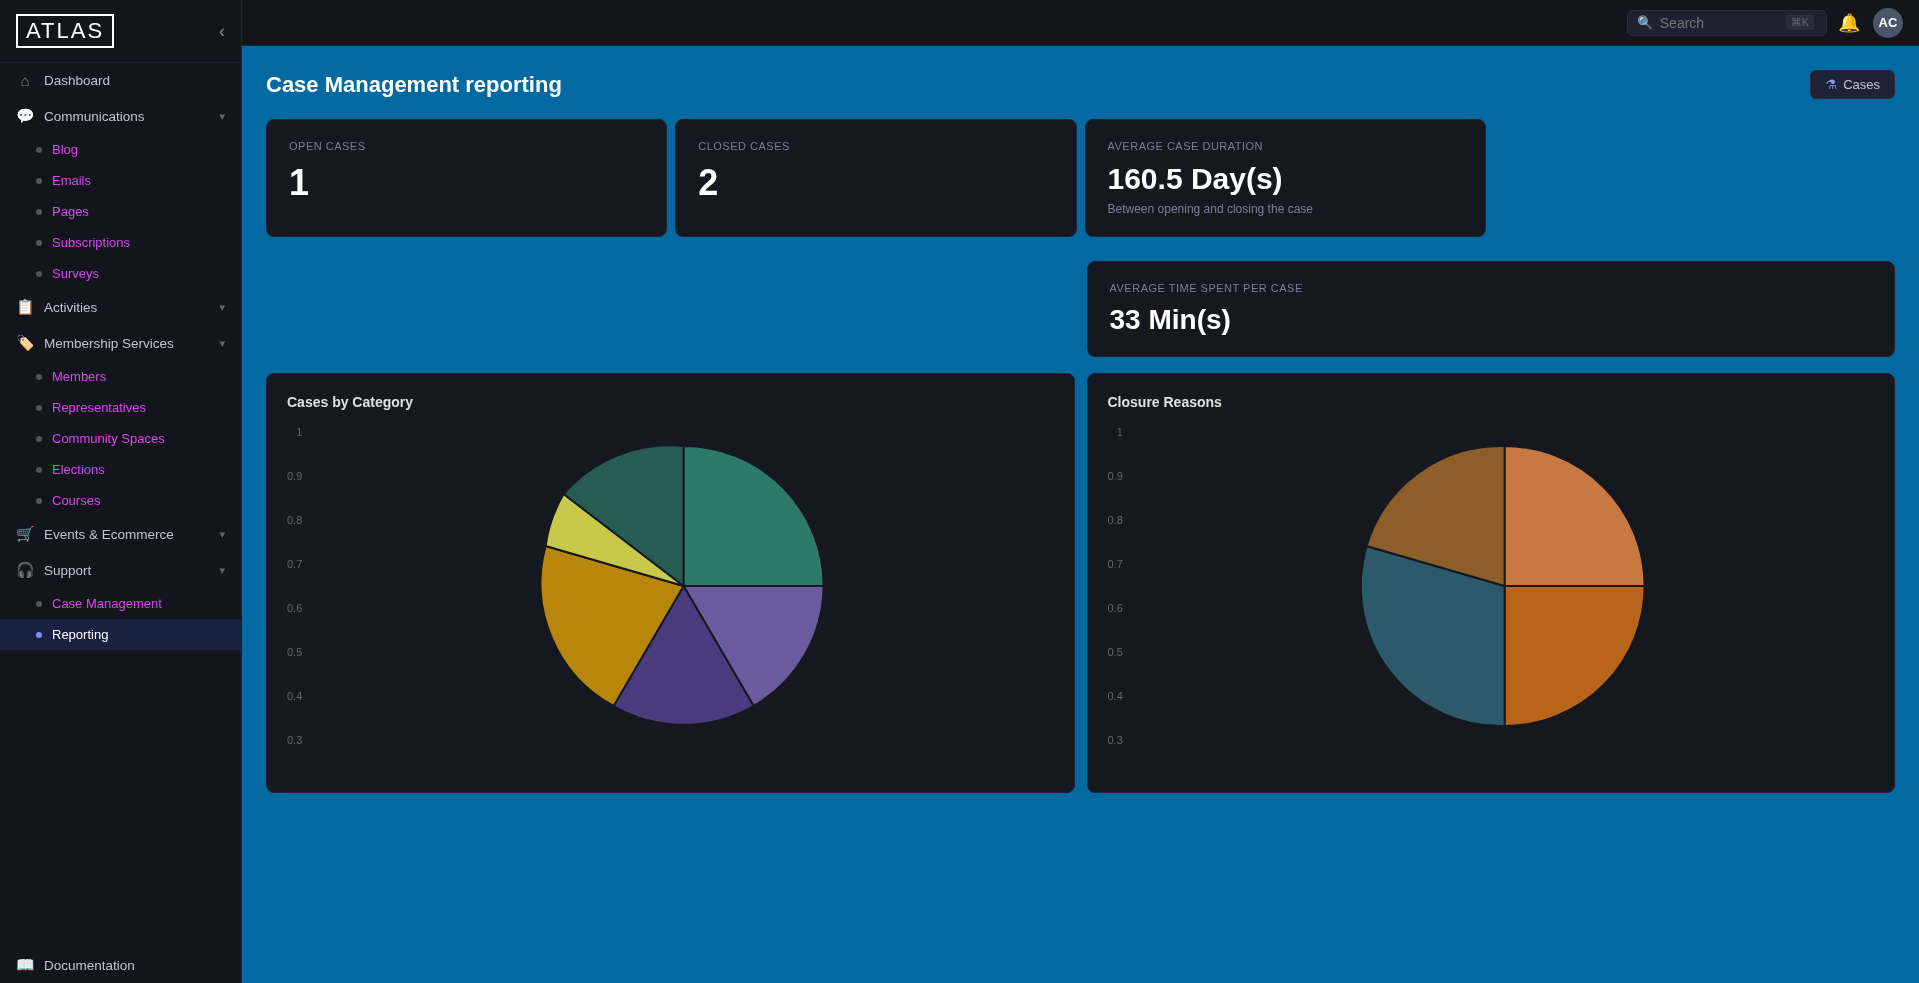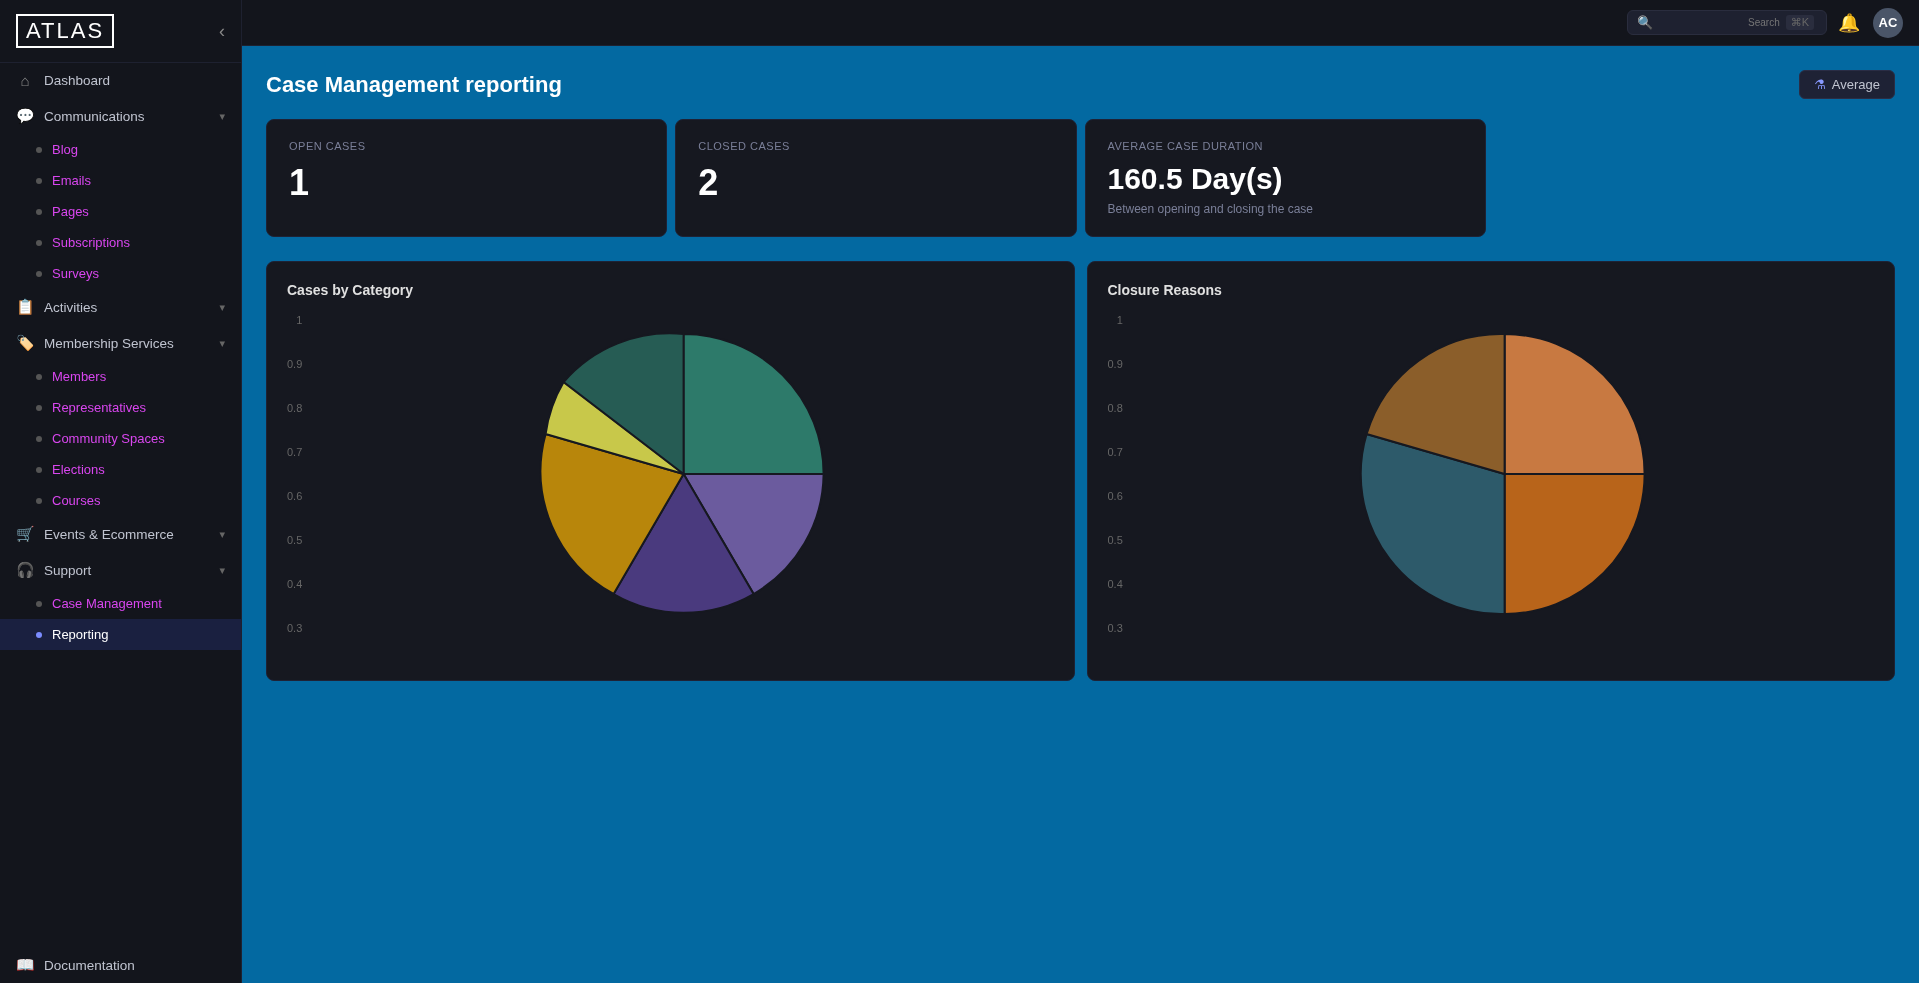--- a/index.html
+++ b/index.html
@@ -102,23 +102,22 @@
       border-radius: 6px;
       padding: 4px 10px;
       gap: 6px;
       width: 200px;
     }
     .search-box input {
       background: transparent;
       border: none;
       outline: none;
       color: #aaa;
-      font-size: 10px;
+      font-size: 14px;
       width: 120px;
-      text-align: right;
     }
     .search-shortcut {
       font-size: 11px;
       color: #666;
       background: #2a2d3e;
       padding: 1px 5px;
       border-radius: 3px;
     }
     .topbar-icon {
       color: #888;
@@ -343,21 +342,21 @@
     </div>
     <span class="topbar-icon">🔔</span>
     <div class="avatar">AC</div>
   </div>
 
   <div class="page-content">
     <div class="page-header">
       <h1 class="page-title">Case Management reporting</h1>
       <button class="filter-btn">
         <span class="filter-icon">⚗</span>
-        <span>Average</span>
+        <span>Cases</span>
       </button>
     </div>
 
     <div class="stats-grid">
 
       <div class="stat-card">
         <div class="stat-label">Open Cases</div>
         <div class="stat-value">1</div>
       </div>
 
@@ -367,20 +366,29 @@
       </div>
 
 
       <div class="stat-card">
         <div class="stat-label">Average Case duration</div>
         <div class="stat-value large">160.5 Day(s)</div>
         <div class="stat-subtitle">Between opening and closing the case</div>
       </div>
     </div>
 
+    <div style="display:grid; grid-template-columns: 1fr 1fr 1fr 1fr; gap:12px; margin-bottom:16px;">
+      <div></div>
+      <div></div>
+
+      <div class="stat-card" style="grid-column: span 2;">
+        <div class="stat-label">Average time spent per case</div>
+        <div class="stat-value medium">33 Min(s)</div>
+      </div>
+    </div>
 
     <div class="charts-row">
 
       <div class="chart-card">
         <div class="chart-title">Cases by Category</div>
         <div style="display:flex; gap:8px; height:340px;">
           <div class="y-axis">
             <span>1</span>
             <span>0.9</span>
             <span>0.8</span>

